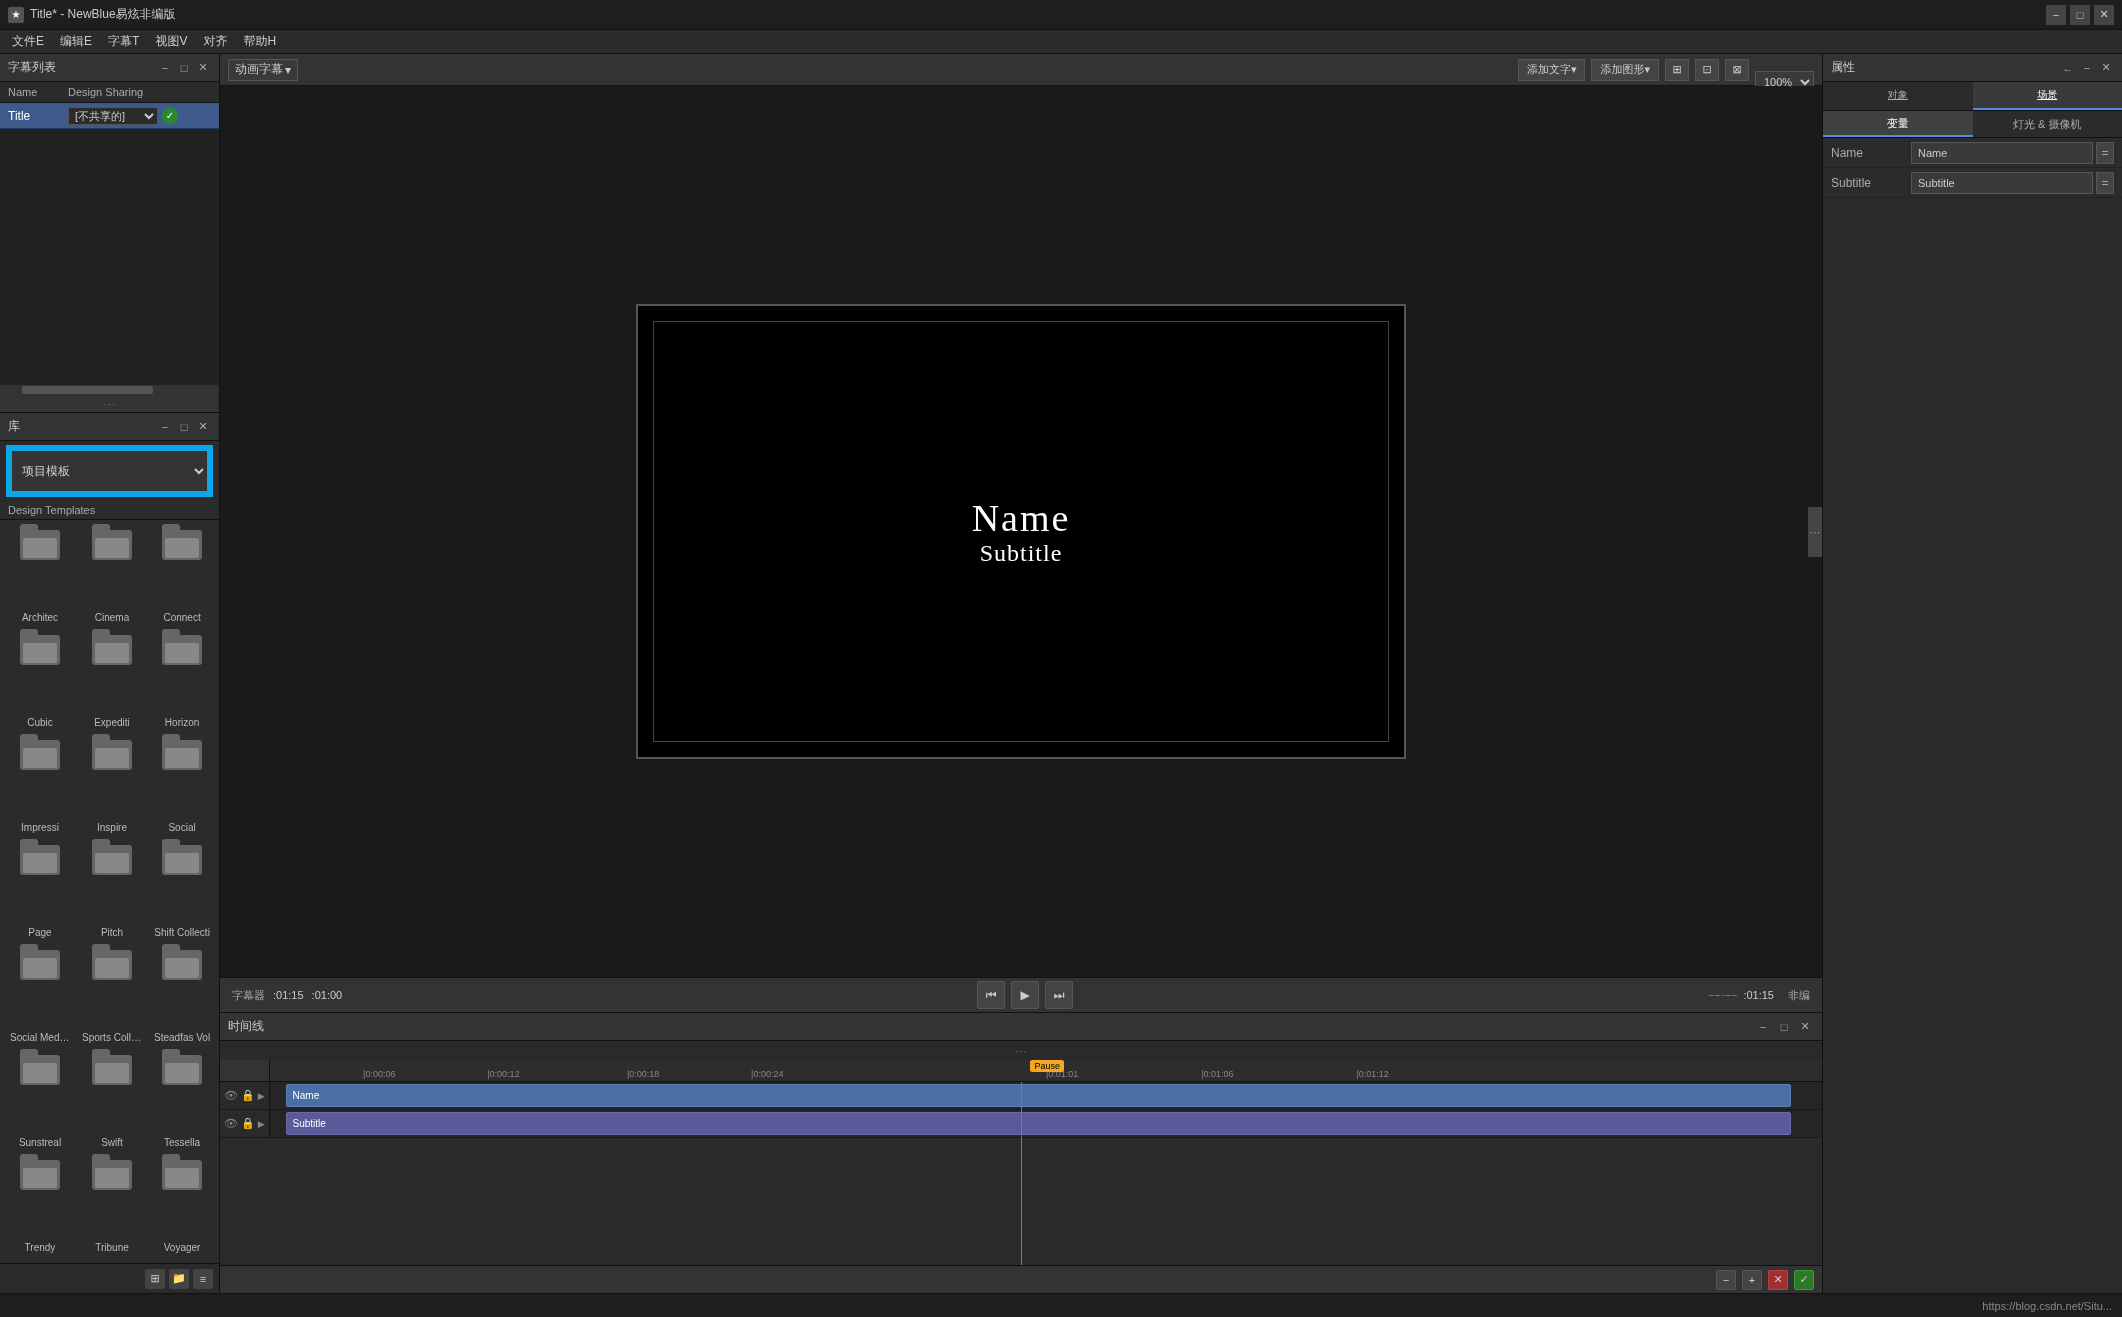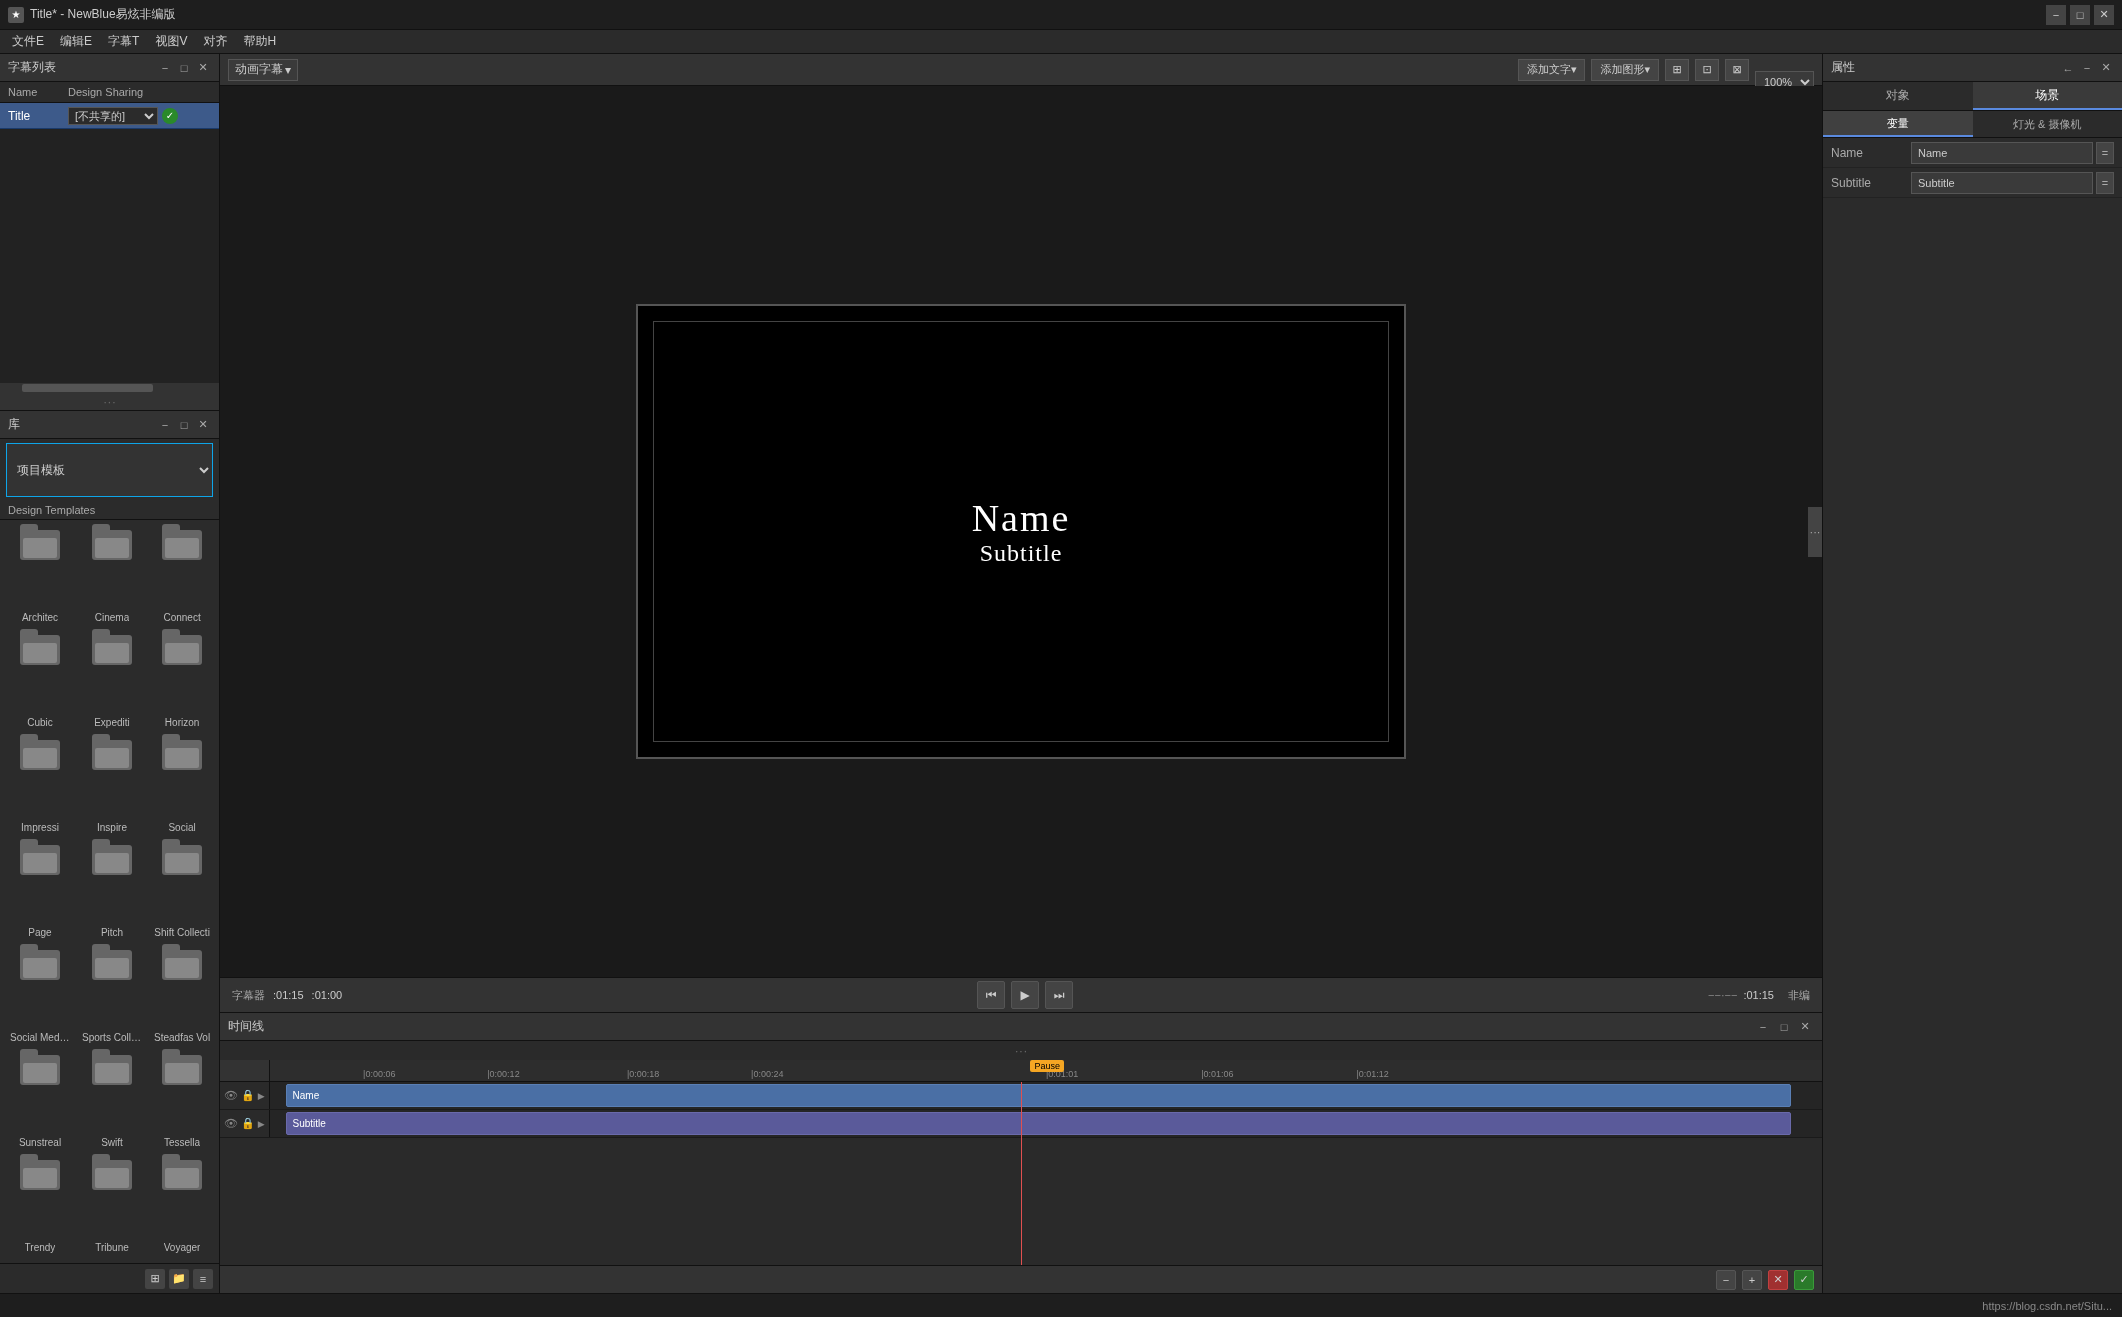--- a/index.html
+++ b/index.html
@@ -178,24 +178,24 @@
     }
 
     
     .library-panel {
       border-top: 1px solid #111;
       display: flex;
       flex-direction: column;
     }
     .library-dropdown {
       background: #333;
-      border: 1px solid #0ea5e9;
+      border: 6px solid #0ea5e9;
       color: #ccc;
       font-size: 12px;
-      padding: 18px 6px;
+      padding: 12px 6px;
       margin: 4px 6px;
       width: calc(100% - 12px);
       cursor: pointer;
     }
     .templates-label {
       color: #aaa;
       font-size: 11px;
       padding: 3px 8px;
       border-bottom: 1px solid #111;
     }
@@ -621,24 +621,25 @@
     .object-scene-tabs {
       display: flex;
       border-bottom: 1px solid #111;
     }
     .obj-tab {
       flex: 1;
       height: 28px;
       display: flex;
       align-items: center;
       justify-content: center;
-      font-size: 12px;
+      font-size: 10px;
       cursor: pointer;
       color: #aaa;
       border-bottom: 2px solid transparent;
+      text-decoration: underline;
     }
     .obj-tab.active {
       color: #fff;
       background: #3a3a3a;
       border-bottom: 2px solid #5a8adf;
     }
 
     .scene-tab-content {
       display: flex;
       border-bottom: 1px solid #111;

